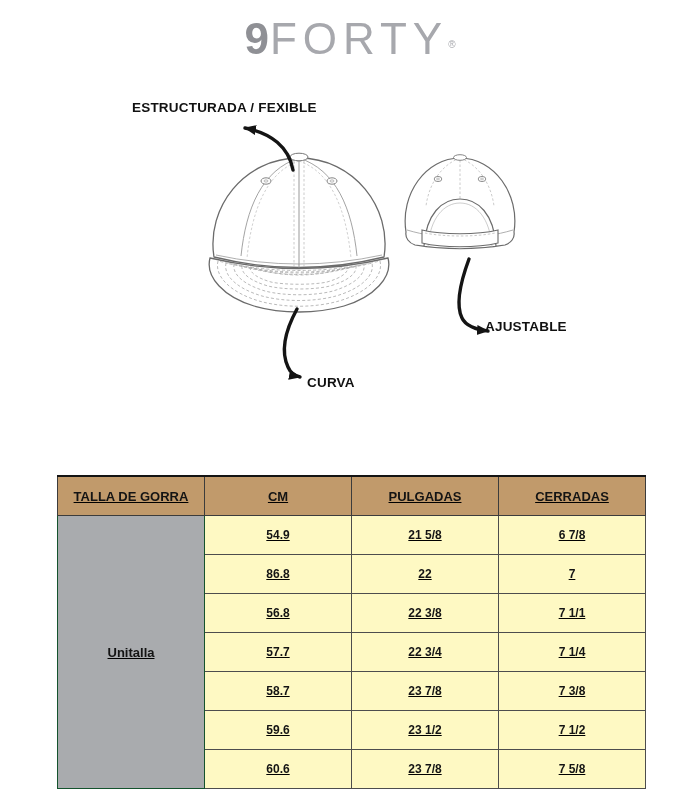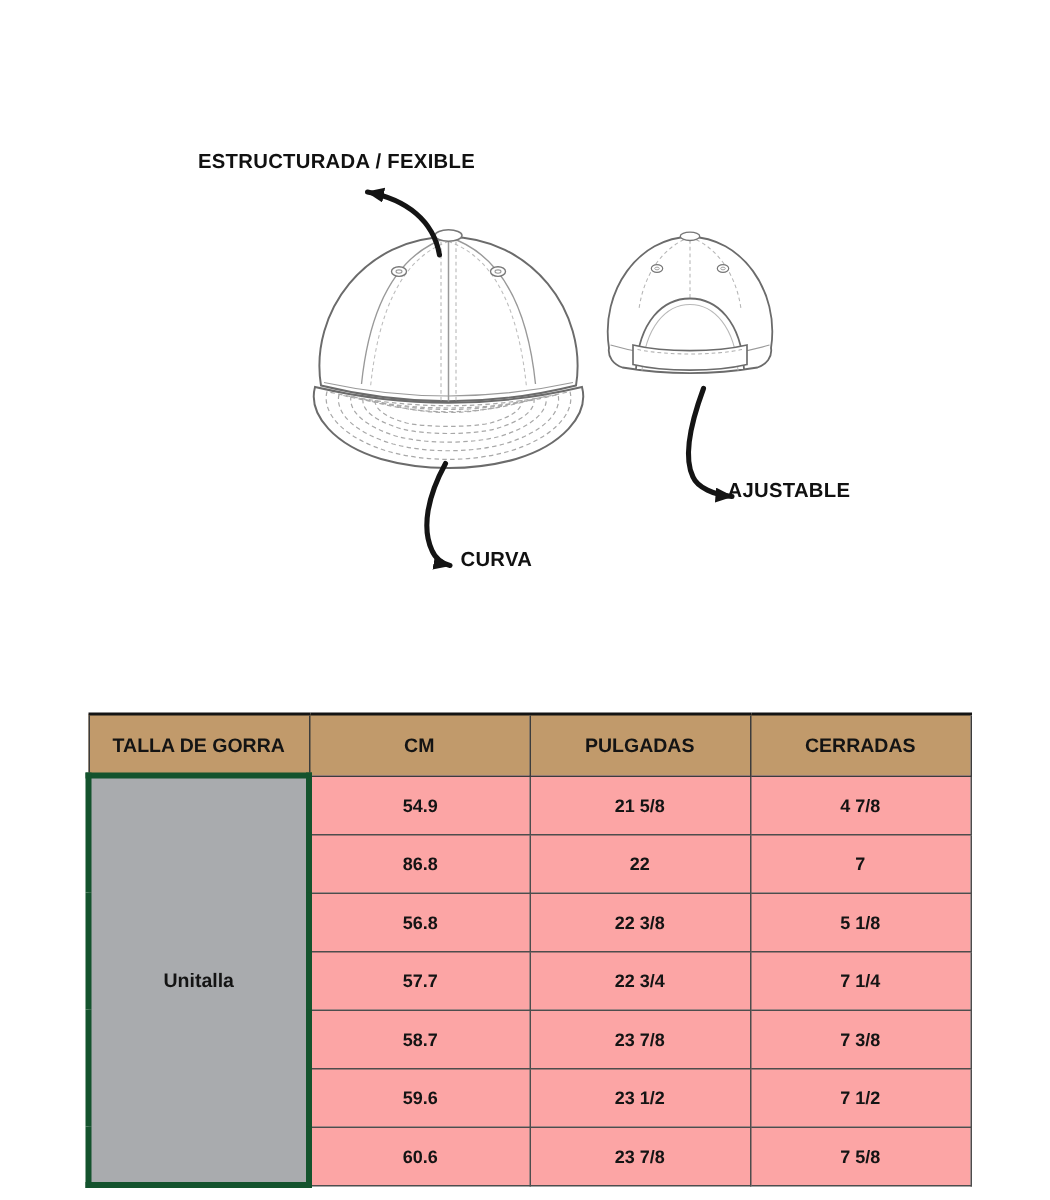--- a/index.html
+++ b/index.html
@@ -9,47 +9,50 @@
   
   .brand{position:absolute;top:16px;left:0;width:700px;text-align:center;line-height:46px;
          white-space:nowrap;user-select:none;}
   .brand .num{font-size:44px;font-weight:700;color:var(--brand-num,#8f9095);letter-spacing:1px;}
   .brand .name{font-size:44px;font-weight:300;color:var(--brand-name,#a7a8ad);letter-spacing:6px;}
   .brand .tm{font-size:10px;font-weight:400;color:var(--brand-name,#a7a8ad);vertical-align:super;letter-spacing:0;}
 
   
   .diag-label{position:absolute;font-size:13.5px;font-weight:700;color:#111;letter-spacing:.2px;white-space:nowrap;}
   #lbl-structured{left:132px;top:100px;}
-  #lbl-curva{left:307px;top:365px;}
+  #lbl-curva{left:307px;top:375px;}
   #lbl-ajustable{left:485px;top:319px;}
 
   .diagram-svg{position:absolute;left:0;top:0;}
 
   
-  .size-table-wrap{position:absolute;left:57px;top:475px;width:588px;}
+  .size-table-wrap{position:absolute;left:57px;top:475px;width:588px;text-decoration:underline;}
   table.size-table{border-collapse:collapse;table-layout:fixed;width:588px;
         font-family:"Liberation Sans",sans-serif;}
   table.size-table col{width:147px;}
   table.size-table th{
         height:36px;background:var(--header-bg,#c19a6b);color:#141414;
         font-size:13px;font-weight:700;text-align:center;vertical-align:middle;
         border:1px solid #3c3c3c;border-top:2px solid #141414;}
   table.size-table td{
-        height:36px;background:#fca5a5;color:#141414;
+        height:36px;background:#fef9c3;color:#141414;
         font-size:12px;font-weight:700;text-align:center;vertical-align:middle;
         border:1px solid #4d4d4d;}
   table.size-table td.size-cell{
-        background:var(--size-bg,#a9abae);font-size:13px;border:4px solid #14532d;}
+        background:var(--size-bg,#a9abae);font-size:13px;border:1px solid #14532d;}
   table.size-table{border:1.5px solid #2a2a2a;}
 </style>
 </head>
 <body>
 
 <div class="page">
 
+  <div class="brand">
+    <span class="num">9</span><span class="name">FORTY</span><span class="tm">®</span>
+  </div>
 
   <svg class="diagram-svg" width="700" height="430" viewBox="0 0 700 430">
     <defs>
       <marker id="ah" markerUnits="userSpaceOnUse" markerWidth="14" markerHeight="12" refX="11" refY="5" orient="auto">
         <path d="M0,0 L12,5 L0,10 Z" fill="#141414"></path>
       </marker>
     </defs>
 
     <g transform="translate(204,152)">
       <path d="M 10 105 C 2 56 40 6 95 6 C 150 6 188 56 180 105 Q 95 126 10 105 Z" fill="#fff" stroke="#6b6b6b" stroke-width="1.3"></path>
@@ -119,31 +122,31 @@
           <th>CM</th>
           <th>PULGADAS</th>
           <th>CERRADAS</th>
         </tr>
       </thead>
       <tbody>
         <tr>
           <td class="size-cell" rowspan="7">Unitalla</td>
           <td>54.9</td>
           <td>21 5/8</td>
-          <td>4 7/8</td>
+          <td>6 7/8</td>
         </tr>
         <tr>
           <td>86.8</td>
           <td>22</td>
           <td>7</td>
         </tr>
         <tr>
           <td>56.8</td>
           <td>22 3/8</td>
-          <td>5 1/8</td>
+          <td>7 1/1</td>
         </tr>
         <tr>
           <td>57.7</td>
           <td>22 3/4</td>
           <td>7 1/4</td>
         </tr>
         <tr>
           <td>58.7</td>
           <td>23 7/8</td>
           <td>7 3/8</td>

